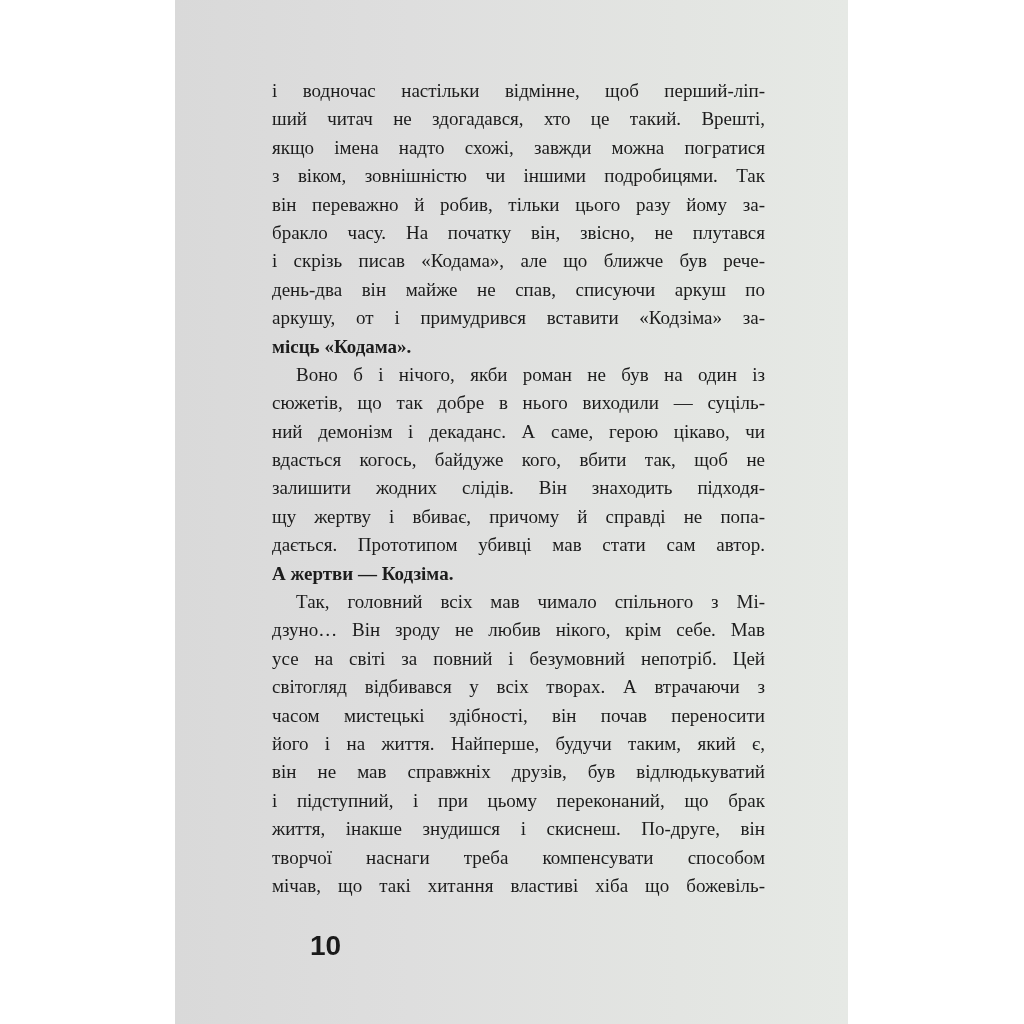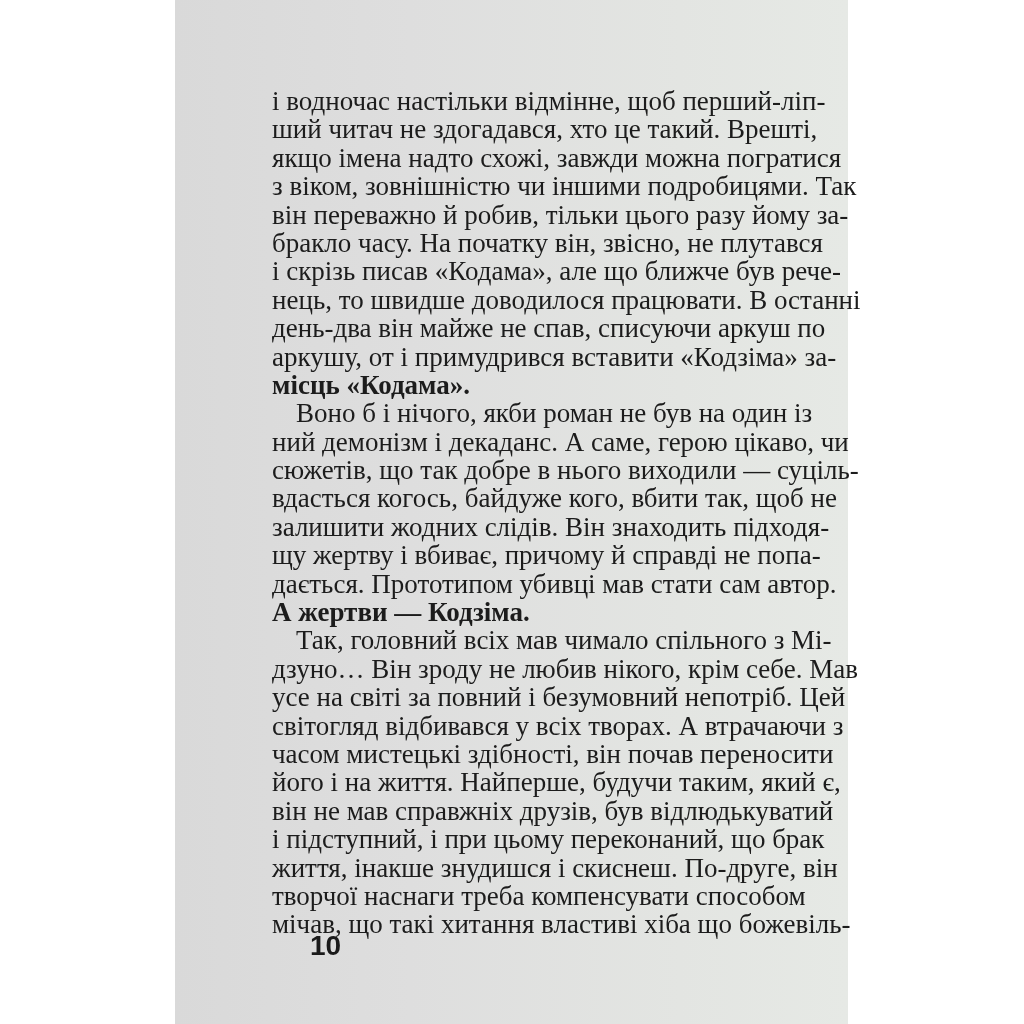--- a/index.html
+++ b/index.html
@@ -17,24 +17,24 @@
       position: absolute;
       left: 175px;
       top: 0;
       width: 673px;
       height: 1024px;
       background: linear-gradient(to right, #d9d9d9 0%, #dedede 35%, #e3e5e2 75%, #e6e9e5 100%);
     }
     .text-block {
       position: absolute;
       left: 97px;
-      top: 87px;
+      top: 77px;
       width: 493px;
       font-family: "Liberation Serif", "DejaVu Serif", serif;
-      font-size: 27px;
+      font-size: 19px;
       line-height: 28.4px;
       color: #1c1c1c;
     }
     .line {
       display: block;
       white-space: nowrap;
       text-align: justify;
       text-align-last: justify;
       height: 28.4px;
     }
@@ -61,28 +61,27 @@
 <div class="page">
   <div class="text-block">
 
     <span class="line">і водночас настільки відмінне, щоб перший-ліп-</span>
     <span class="line">ший читач не здогадався, хто це такий. Врешті,</span>
     <span class="line">якщо імена надто схожі, завжди можна погратися</span>
     <span class="line">з віком, зовнішністю чи іншими подробицями. Так</span>
     <span class="line">він переважно й робив, тільки цього разу йому за-</span>
     <span class="line">бракло часу. На початку він, звісно, не плутався</span>
     <span class="line">і скрізь писав «Кодама», але що ближче був рече-</span>
-    <span class="line">нець, то швидше доводилося працювати. В останні</span>
     <span class="line">день-два він майже не спав, списуючи аркуш по</span>
     <span class="line">аркушу, от і примудрився вставити «Кодзіма» за-</span>
     <span class="line last">місць «Кодама».</span>
 
     <span class="line indent">Воно б і нічого, якби роман не був на один із</span>
+    <span class="line">сюжетів, що так добре в нього виходили — суціль-</span>
     <span class="line">ний демонізм і декаданс. А саме, герою цікаво, чи</span>
-    <span class="line">сюжетів, що так добре в нього виходили — суціль-</span>
     <span class="line">вдасться когось, байдуже кого, вбити так, щоб не</span>
     <span class="line">залишити жодних слідів. Він знаходить підходя-</span>
     <span class="line">щу жертву і вбиває, причому й справді не попа-</span>
     <span class="line">дається. Прототипом убивці мав стати сам автор.</span>
     <span class="line last">А жертви — Кодзіма.</span>
 
     <span class="line indent">Так, головний всіх мав чимало спільного з Мі-</span>
     <span class="line">дзуно… Він зроду не любив нікого, крім себе. Мав</span>
     <span class="line">усе на світі за повний і безумовний непотріб. Цей</span>
     <span class="line">світогляд відбивався у всіх творах. А втрачаючи з</span>

